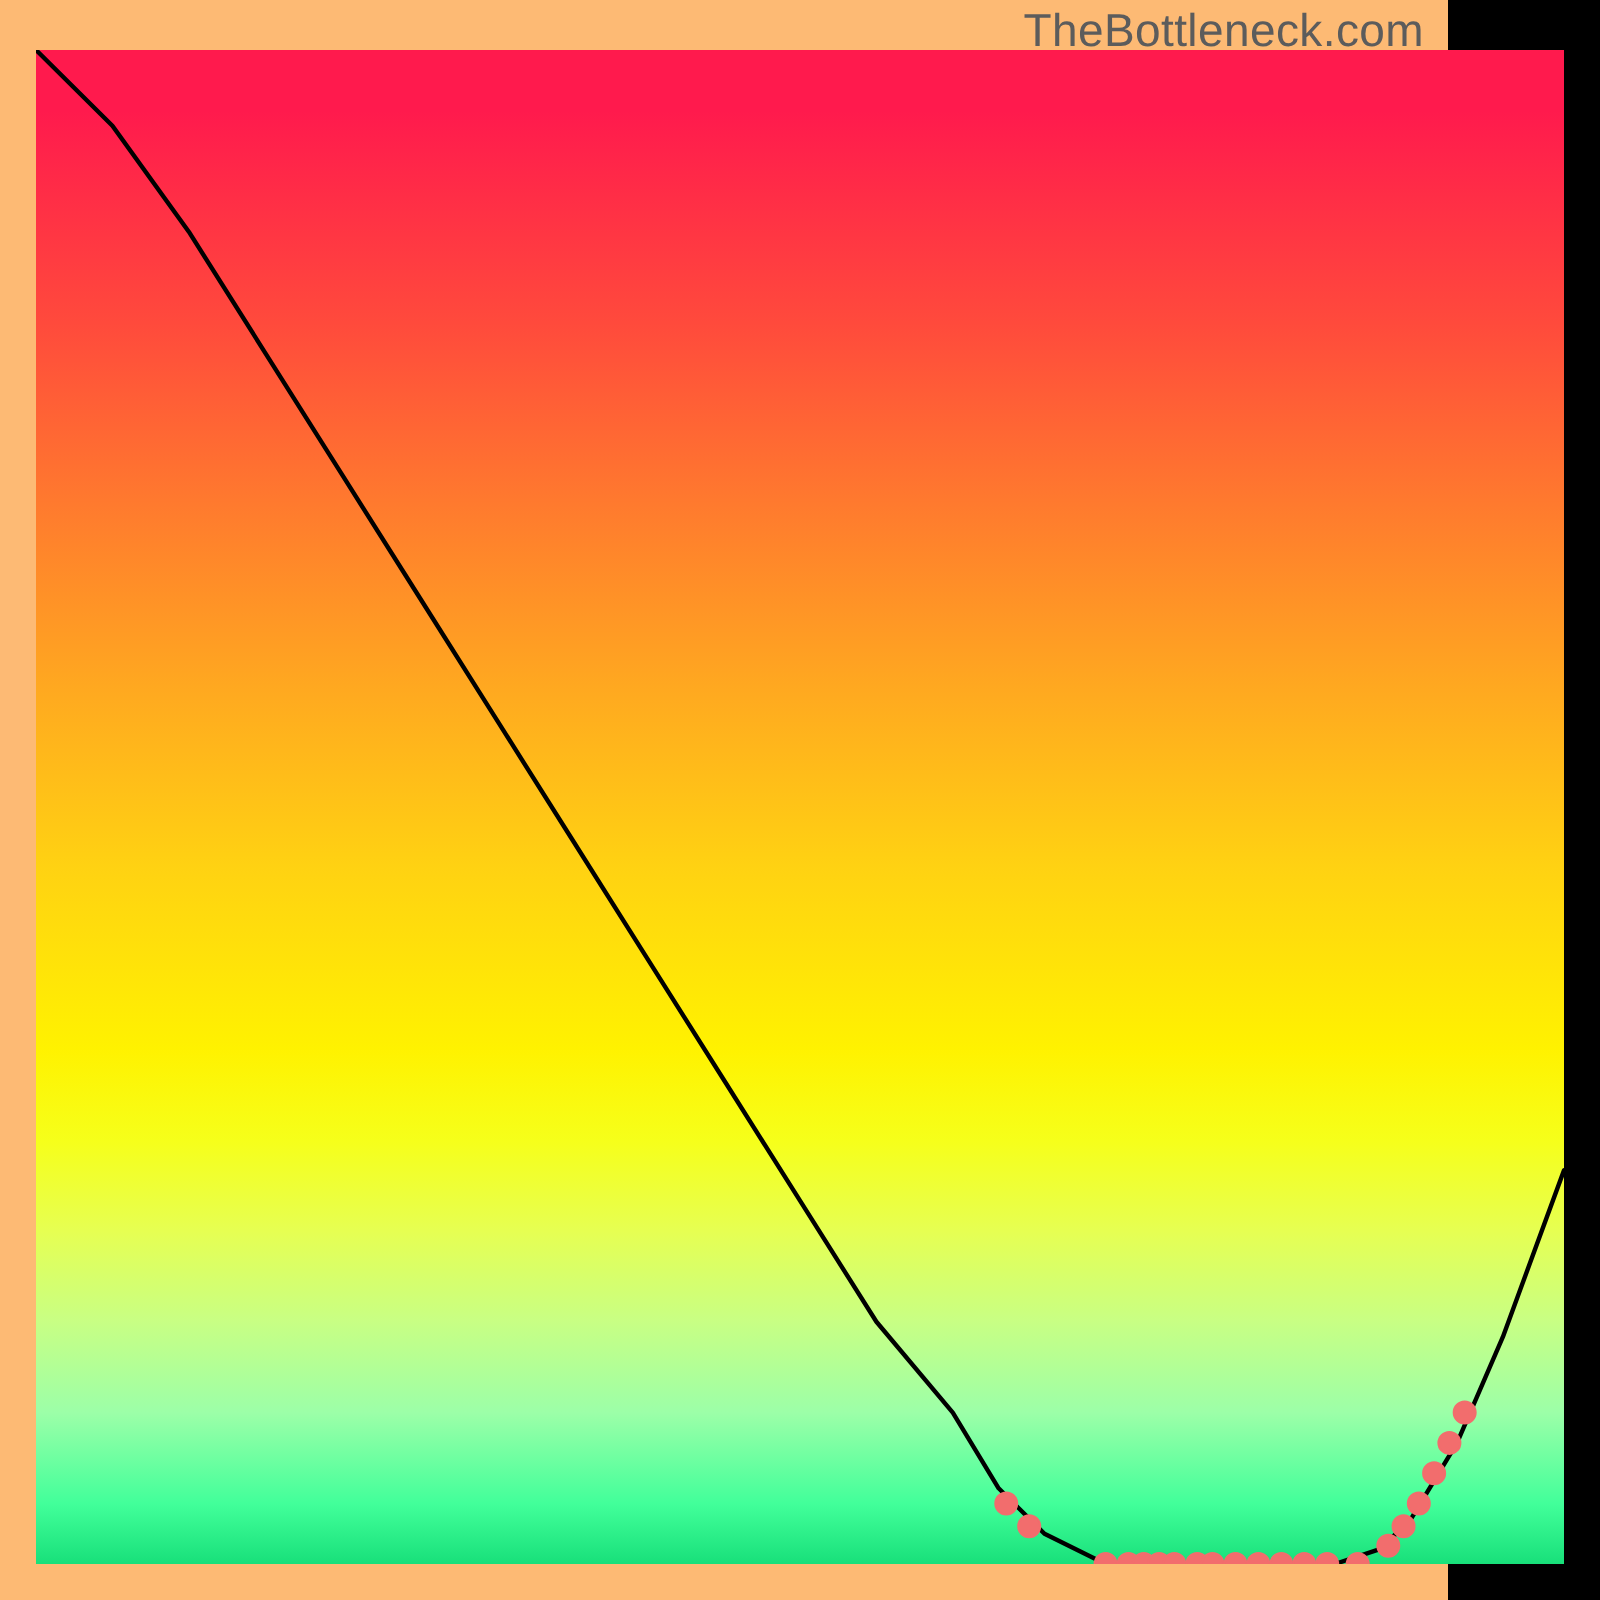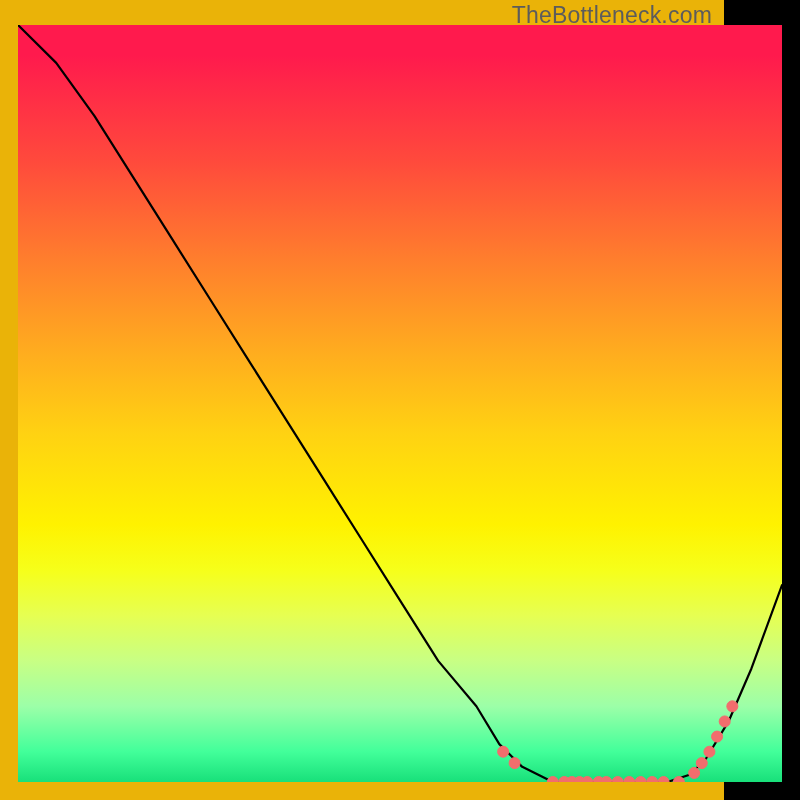--- a/index.html
+++ b/index.html
@@ -1,21 +1,21 @@
 <!DOCTYPE html>
 <html><head>
 <meta charset="utf-8">
 <style>
   * { margin: 0; padding: 0; box-sizing: border-box; }
   html, body { width: 800px; height: 800px; background: #000; overflow: hidden; }
   .stage {
     position: relative;
     width: 724px;
     height: 800px;
-    background: #eab308;
+    background: #fdba74;
     text-decoration: underline;
   }
   .plot-area {
     position: absolute;
     left: 18px;
     top: 25px;
     width: 764px;
     height: 757px;
   }
   .grad {

